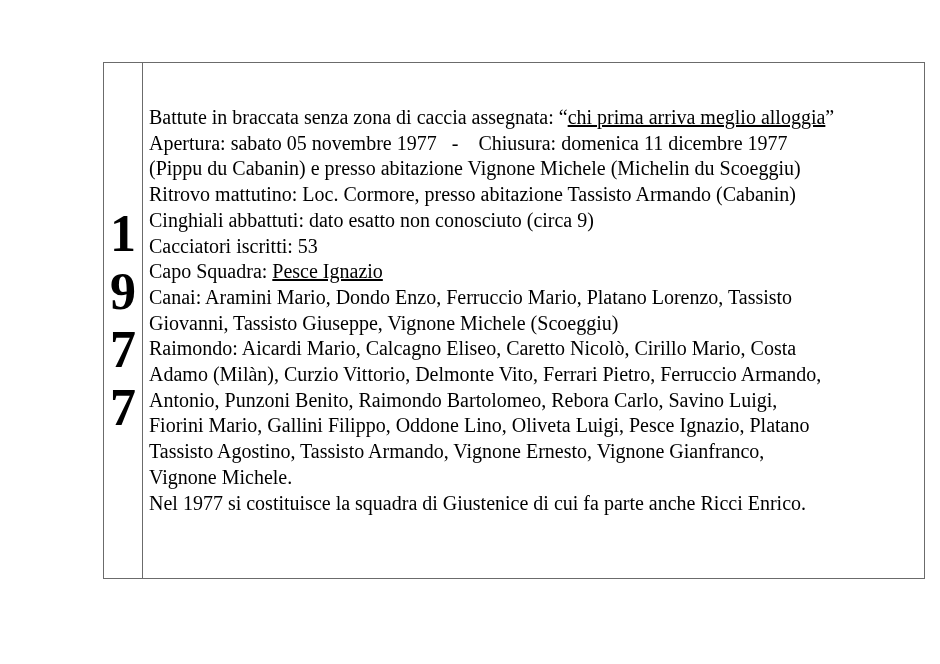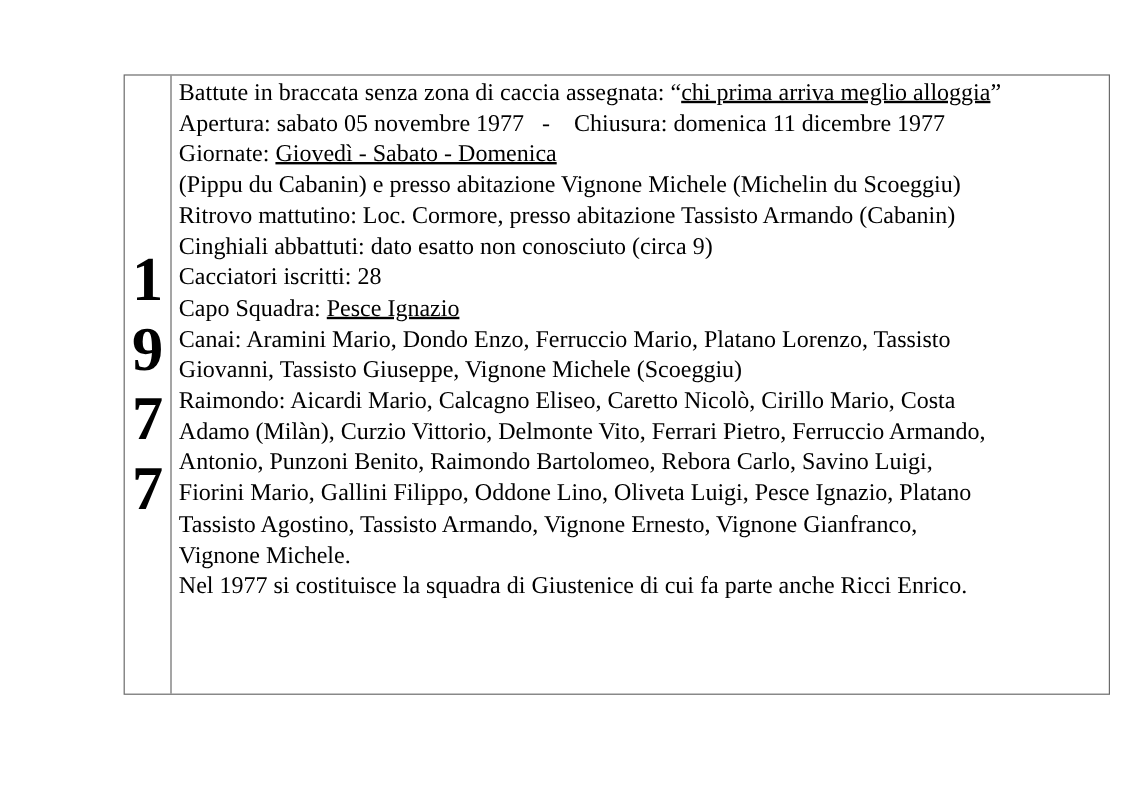--- a/index.html
+++ b/index.html
@@ -28,44 +28,44 @@
     font-size:52px;
     line-height:58px;
     letter-spacing:0;
   }
   .text-cell {
     flex:1 1 auto;
     padding:2px 2px 0 6px;
     font-size:20px;
     line-height:25.7px;
     overflow:hidden;
+    margin-top:40px;
   }
   .text-line { white-space:pre; }
   .text-line .b { font-weight:normal; }
   .text-line .u { text-decoration:underline; }
 </style>
 </head>
 <body>
 
 <div class="page">
   <div class="doc-table">
     <div class="year-cell">
         <div class="year-digit">1</div>
         <div class="year-digit">9</div>
         <div class="year-digit">7</div>
         <div class="year-digit">7</div>
       </div>
     <div class="text-cell">
         <div class="text-line"><span>Battute in braccata senza zona di caccia assegnata: “</span><span class="u">chi prima arriva meglio alloggia</span><span>”</span></div>
         <div class="text-line"><span>Apertura: </span><span class="b">sabato 05 novembre 1977</span><span>   -    Chiusura: </span><span class="b">domenica 11 dicembre 1977</span></div>
-        <div class="text-line"><span>Giornate: </span><span class="u">Giovedì - Sabato - Domenica</span></div>
         <div class="text-line"><span>(Pippu du Cabanin) e presso abitazione Vignone Michele (Michelin du Scoeggiu)</span></div>
         <div class="text-line"><span>Ritrovo mattutino: Loc. Cormore, presso abitazione Tassisto Armando (Cabanin)</span></div>
         <div class="text-line"><span>Cinghiali abbattuti: dato esatto non conosciuto (</span><span class="b">circa 9</span><span>)</span></div>
-        <div class="text-line"><span>Cacciatori iscritti: </span><span class="b">28</span></div>
+        <div class="text-line"><span>Cacciatori iscritti: </span><span class="b">53</span></div>
         <div class="text-line"><span>Capo Squadra: </span><span class="u">Pesce Ignazio</span></div>
         <div class="text-line"><span class="b">Canai:</span><span> Aramini Mario, Dondo Enzo, Ferruccio Mario, Platano Lorenzo, Tassisto</span></div>
         <div class="text-line"><span>Giovanni, Tassisto Giuseppe, Vignone Michele (Scoeggiu)</span></div>
         <div class="text-line"><span class="b">Raimondo:</span><span> Aicardi Mario, Calcagno Eliseo, Caretto Nicolò, Cirillo Mario, Costa</span></div>
         <div class="text-line"><span>Adamo (Milàn), Curzio Vittorio, Delmonte Vito, Ferrari Pietro, Ferruccio Armando,</span></div>
         <div class="text-line"><span>Antonio, Punzoni Benito, Raimondo Bartolomeo, Rebora Carlo, Savino Luigi,</span></div>
         <div class="text-line"><span>Fiorini Mario, Gallini Filippo, Oddone Lino, Oliveta Luigi, Pesce Ignazio, Platano</span></div>
         <div class="text-line"><span>Tassisto Agostino, Tassisto Armando, Vignone Ernesto, Vignone Gianfranco,</span></div>
         <div class="text-line"><span>Vignone Michele.</span></div>
         <div class="text-line"><span>Nel 1977 si costituisce la squadra di Giustenice di cui fa parte anche Ricci Enrico.</span></div>

